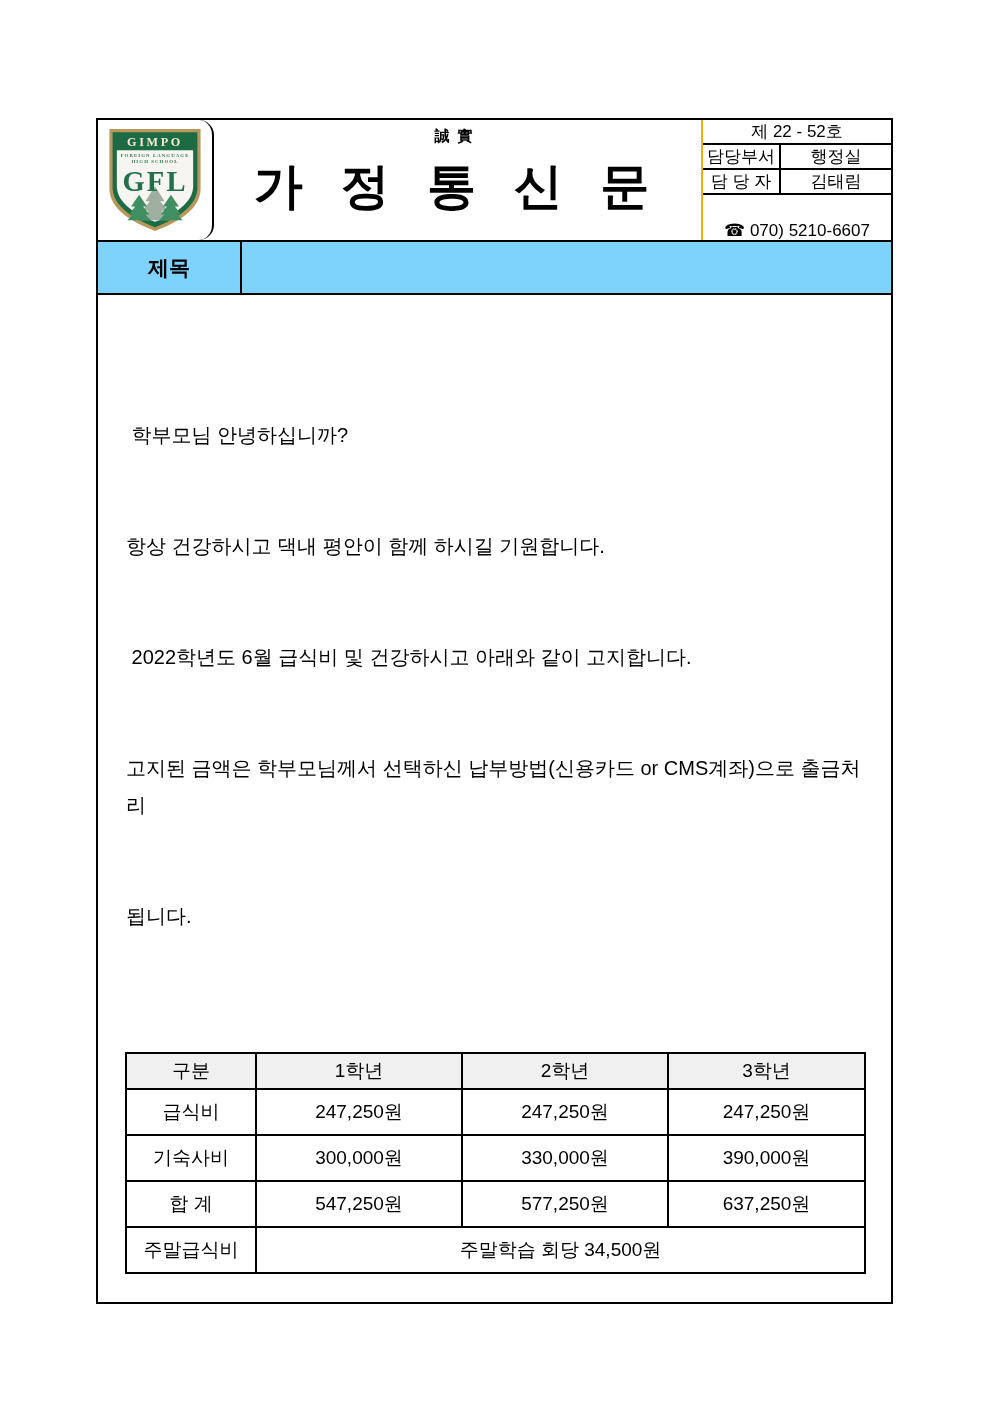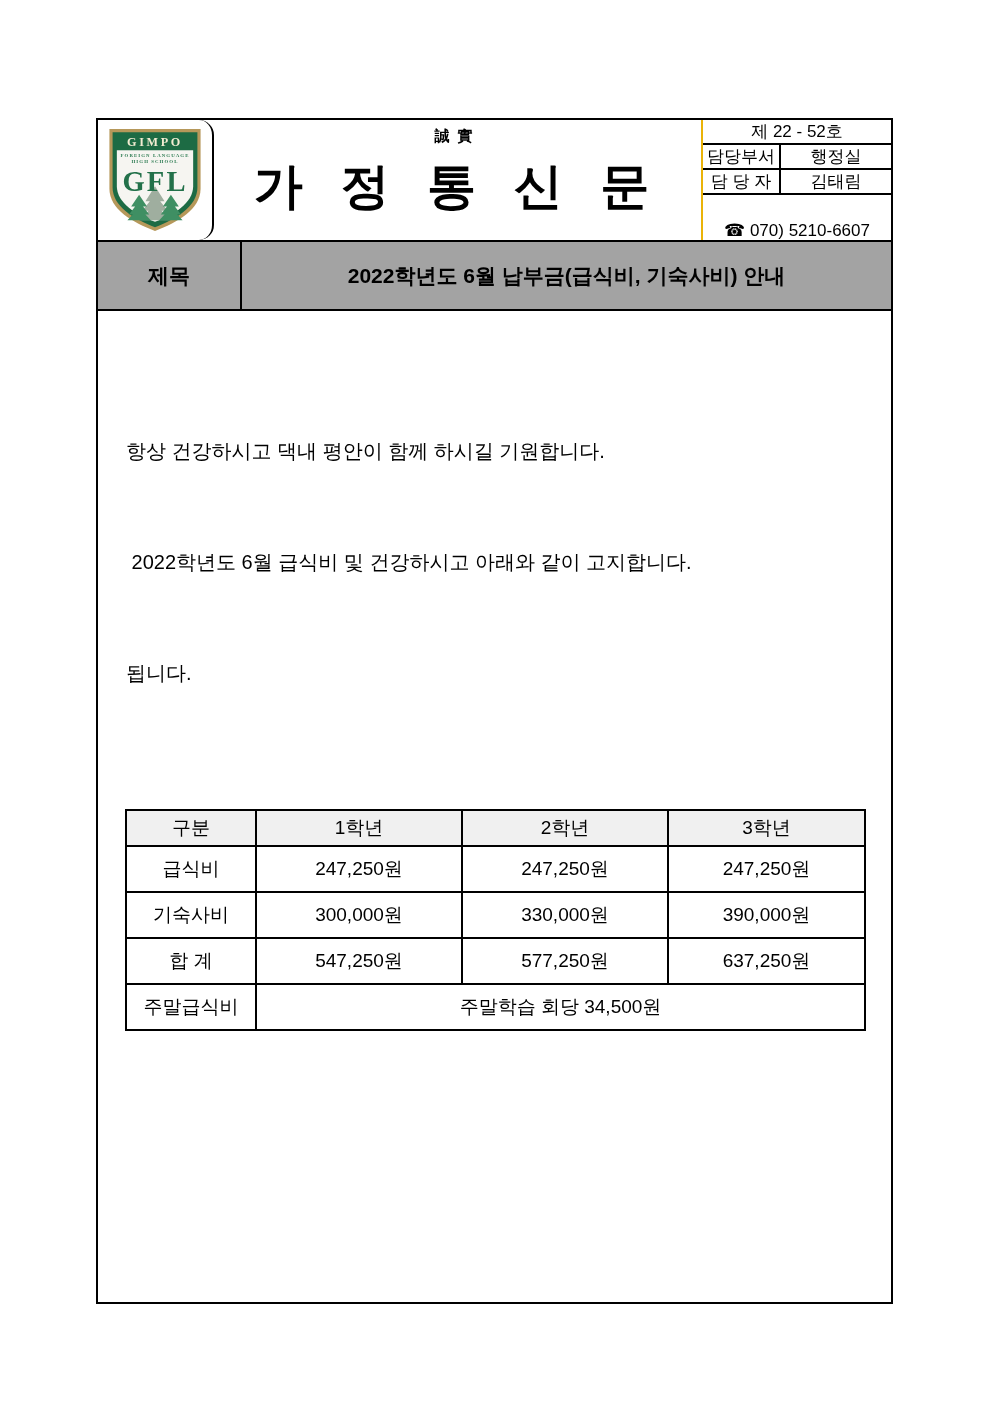--- a/index.html
+++ b/index.html
@@ -22,21 +22,21 @@
   .doc-title { margin-top:8px; font-size:49px; font-weight:bold; letter-spacing:12px; white-space:nowrap; }
 
   .info-table { width:190px; flex:0 0 auto; border-left:2px solid #eab308; display:flex; flex-direction:column; font-size:17px; }
   .info-row { flex:1 1 0; border-bottom:2px solid #000; display:flex; align-items:center; justify-content:center; }
   .info-row:last-child { border-bottom:none;margin-top:25px; }
   .info-pair { padding:0; justify-content:stretch; }
   .info-label { width:78px; flex:0 0 auto; height:100%; border-right:2px solid #000; display:flex; align-items:center; justify-content:center; }
   .info-value { flex:1 1 auto; height:100%; display:flex; align-items:center; justify-content:center; }
 
   
-  .subject-row { height:69px; flex:0 0 auto; display:flex; background:#a3a3a3; border-bottom:2px solid #000; font-weight:bold; }
+  .subject-row { height:53px; flex:0 0 auto; display:flex; background:#7dd3fc; border-bottom:2px solid #000; font-weight:bold; }
   .subject-label { width:144px; flex:0 0 auto; border-right:2px solid #000; display:flex; align-items:center; justify-content:center; font-size:21px; }
   .subject-value { flex:1 1 auto; display:flex; align-items:center; justify-content:center; font-size:21px; }
 
   
   .body-cell { flex:1 1 auto; overflow:hidden; }
   .body-text { margin:48px 26px 0 28px; font-size:20px; line-height:37px; white-space:pre-wrap; }
 
   .fee-table { border-collapse:collapse; margin:43px 0 0 27px; width:741px; text-align:center; font-size:19px; }
   .fee-table th, .fee-table td { border:2px solid #000; font-weight:normal; }
   .fee-table thead th { height:36px; background:#f0f0f0; }
@@ -81,28 +81,29 @@
         <div class="info-row info-pair">
           <div class="info-label">담 당 자</div>
           <div class="info-value">김태림</div>
         </div>
         <div class="info-row">☎ 070) 5210-6607</div>
       </div>
     </div>
 
     <div class="subject-row">
       <div class="subject-label">제목</div>
-      <div class="subject-value">2022학년도 6월 납부금(급식비, 기숙사비) 안내</div>
     </div>
 
     <div class="body-cell">
 
       <div class="body-text">
+        <div> 학부모님 안녕하십니까?</div>
         <div>항상 건강하시고 댁내 평안이 함께 하시길 기원합니다.</div>
         <div> 2022학년도 6월 급식비 및 건강하시고 아래와 같이 고지합니다.</div>
+        <div>고지된 금액은 학부모님께서 선택하신 납부방법(신용카드 or CMS계좌)으로 출금처리</div>
         <div>됩니다.</div>
       </div>
 
       <table class="fee-table">
         <thead>
           <tr>
             <th class="col-label">구분</th>
             <th class="col-g1">1학년</th>
             <th class="col-g2">2학년</th>
             <th>3학년</th>

